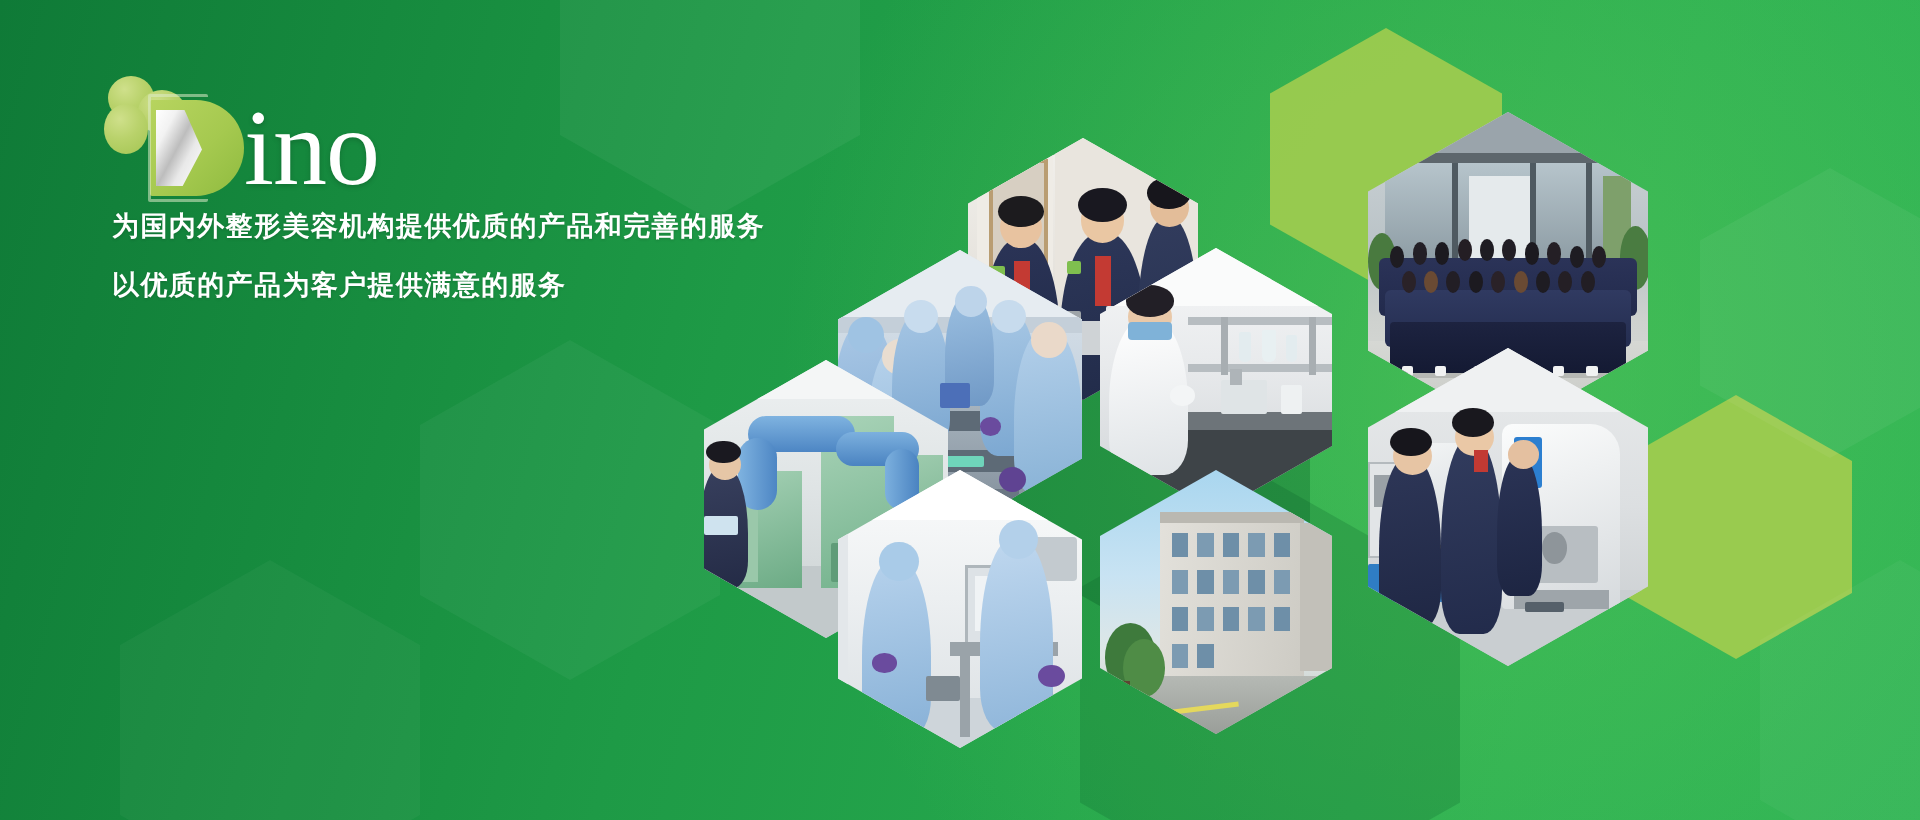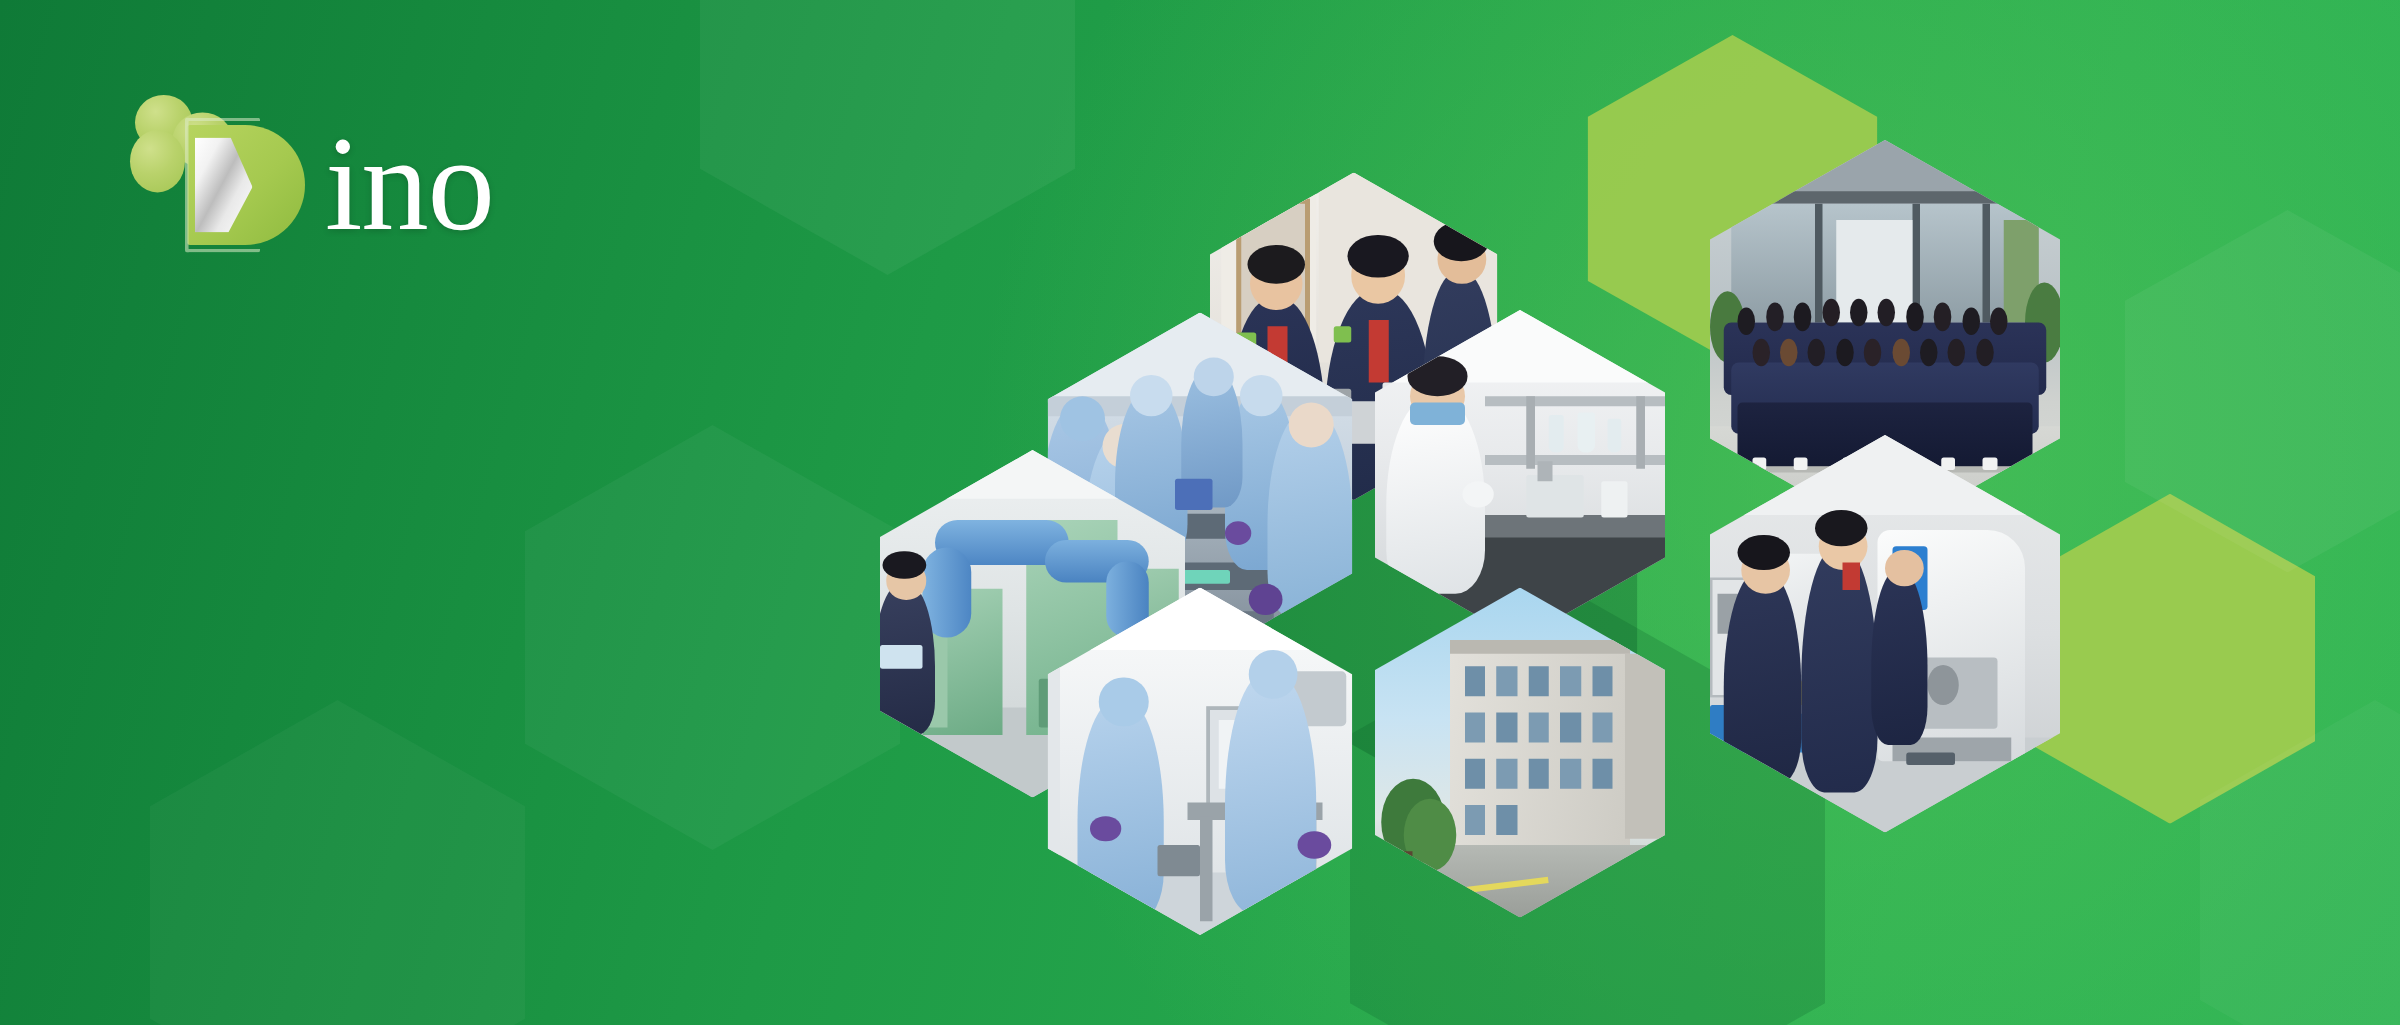--- a/index.html
+++ b/index.html
@@ -43,21 +43,21 @@
   .dmark .curl{
     position:absolute; left:6px; top:10px; width:46px; height:76px;
     background:linear-gradient(118deg,#ffffff 0%,#f2f2f2 24%,#bdbdbd 48%,#e9e9e9 66%,#ffffff 100%);
     clip-path:polygon(0% 0%, 62% 0%, 100% 52%, 58% 100%, 0% 100%);
   }
   .dmark .frame{
     position:absolute; left:-2px; top:-6px; width:60px; height:108px;
     border:3px solid rgba(220,235,200,0.55); border-right:none; border-radius:2px;
   }
   .wordmark{
-    position:absolute; left:156px; top:22px;
+    position:absolute; left:140px; top:22px;
     font-family:"Liberation Serif","DejaVu Serif",serif;
     font-size:108px; line-height:1; color:#ffffff; letter-spacing:-1px;
     text-shadow:0 2px 5px rgba(0,0,0,0.18);
   }
 
   .slogans{ position:absolute; left:112px; top:212px; width:760px; }
   .slogan{
     color:#ffffff; font-size:27px; line-height:1; font-weight:700;
     letter-spacing:1.4px; margin-bottom:32px;
     text-shadow:0 1px 3px rgba(0,0,0,0.16);
@@ -149,20 +149,22 @@
       </div>
       <div class="dmark">
         <span class="dbody"></span>
         <span class="curl"></span>
         <span class="frame"></span>
       </div>
       <div class="wordmark">ino</div>
     </div>
 
     <div class="slogans">
+      <div class="slogan">为国内外整形美容机构提供优质的产品和完善的服务</div>
+      <div class="slogan">以优质的产品为客户提供满意的服务</div>
     </div>
 
   </div>
 
   <div class="cluster">
 
     <div class="hexcell" style="left:148px;top:138px;width:230px;height:262px;">
       <div class="photo">
         <div class="sc" style="background:linear-gradient(180deg,#f2f0ec 0%,#e6e3dd 52%,#d8d4cc 100%);"></div>
         <div class="rect" style="left:4%;top:0;width:33%;height:62%;background:#efece6;"></div>

